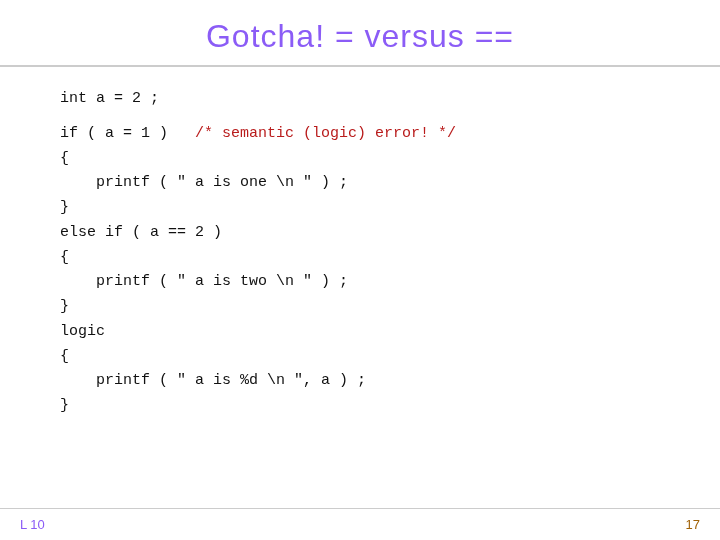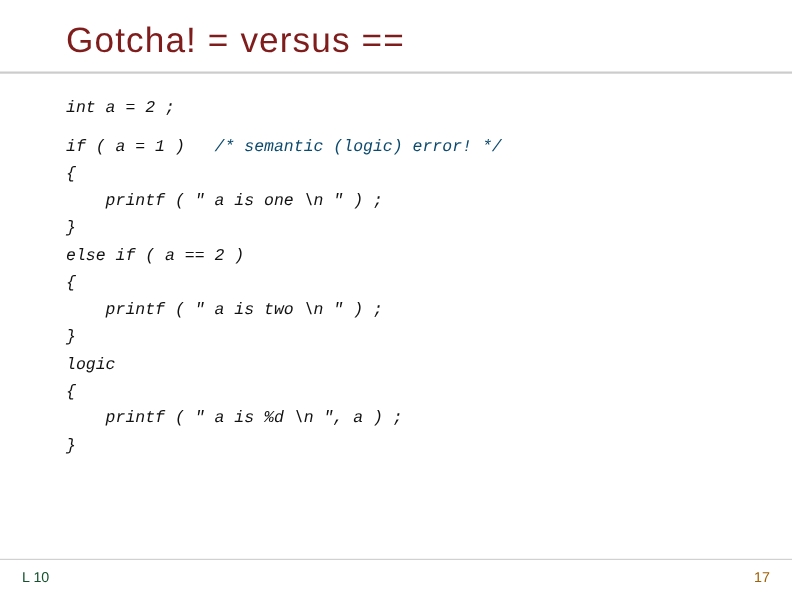--- a/index.html
+++ b/index.html
@@ -27,60 +27,60 @@
     }
 
     .header {
       padding: 18px 60px 10px 60px;
       border-bottom: 2px solid #cccccc;
     }
 
     .title {
       font-size: 32px;
       font-weight: normal;
-      color: #7f1d1d;
+      color: #8b5cf6;
+      text-align: center;
       letter-spacing: 1px;
     }
 
     .content {
       flex: 1;
       padding: 20px 60px 10px 60px;
       font-family: 'Courier New', Courier, monospace;
       font-size: 15px;
       color: #111111;
       line-height: 1.65;
     }
 
     .code-line {
       display: block;
       white-space: pre;
-      font-style: italic;
     }
 
     .code-blank {
       display: block;
       height: 10px;
     }
 
     .comment {
-      color: #0c4a6e;
+      color: #b91c1c;
       margin-top: 28px;
     }
 
     .footer {
       display: flex;
       justify-content: space-between;
       align-items: center;
       padding: 8px 20px;
       border-top: 1px solid #cccccc;
     }
 
     .footer-left {
       font-size: 13px;
-      color: #14532d;
+      color: #8b5cf6;
     }
 
     .footer-right {
       font-size: 13px;
       color: #a16207;
     }
   </style>
 </head>
 <body>
 

